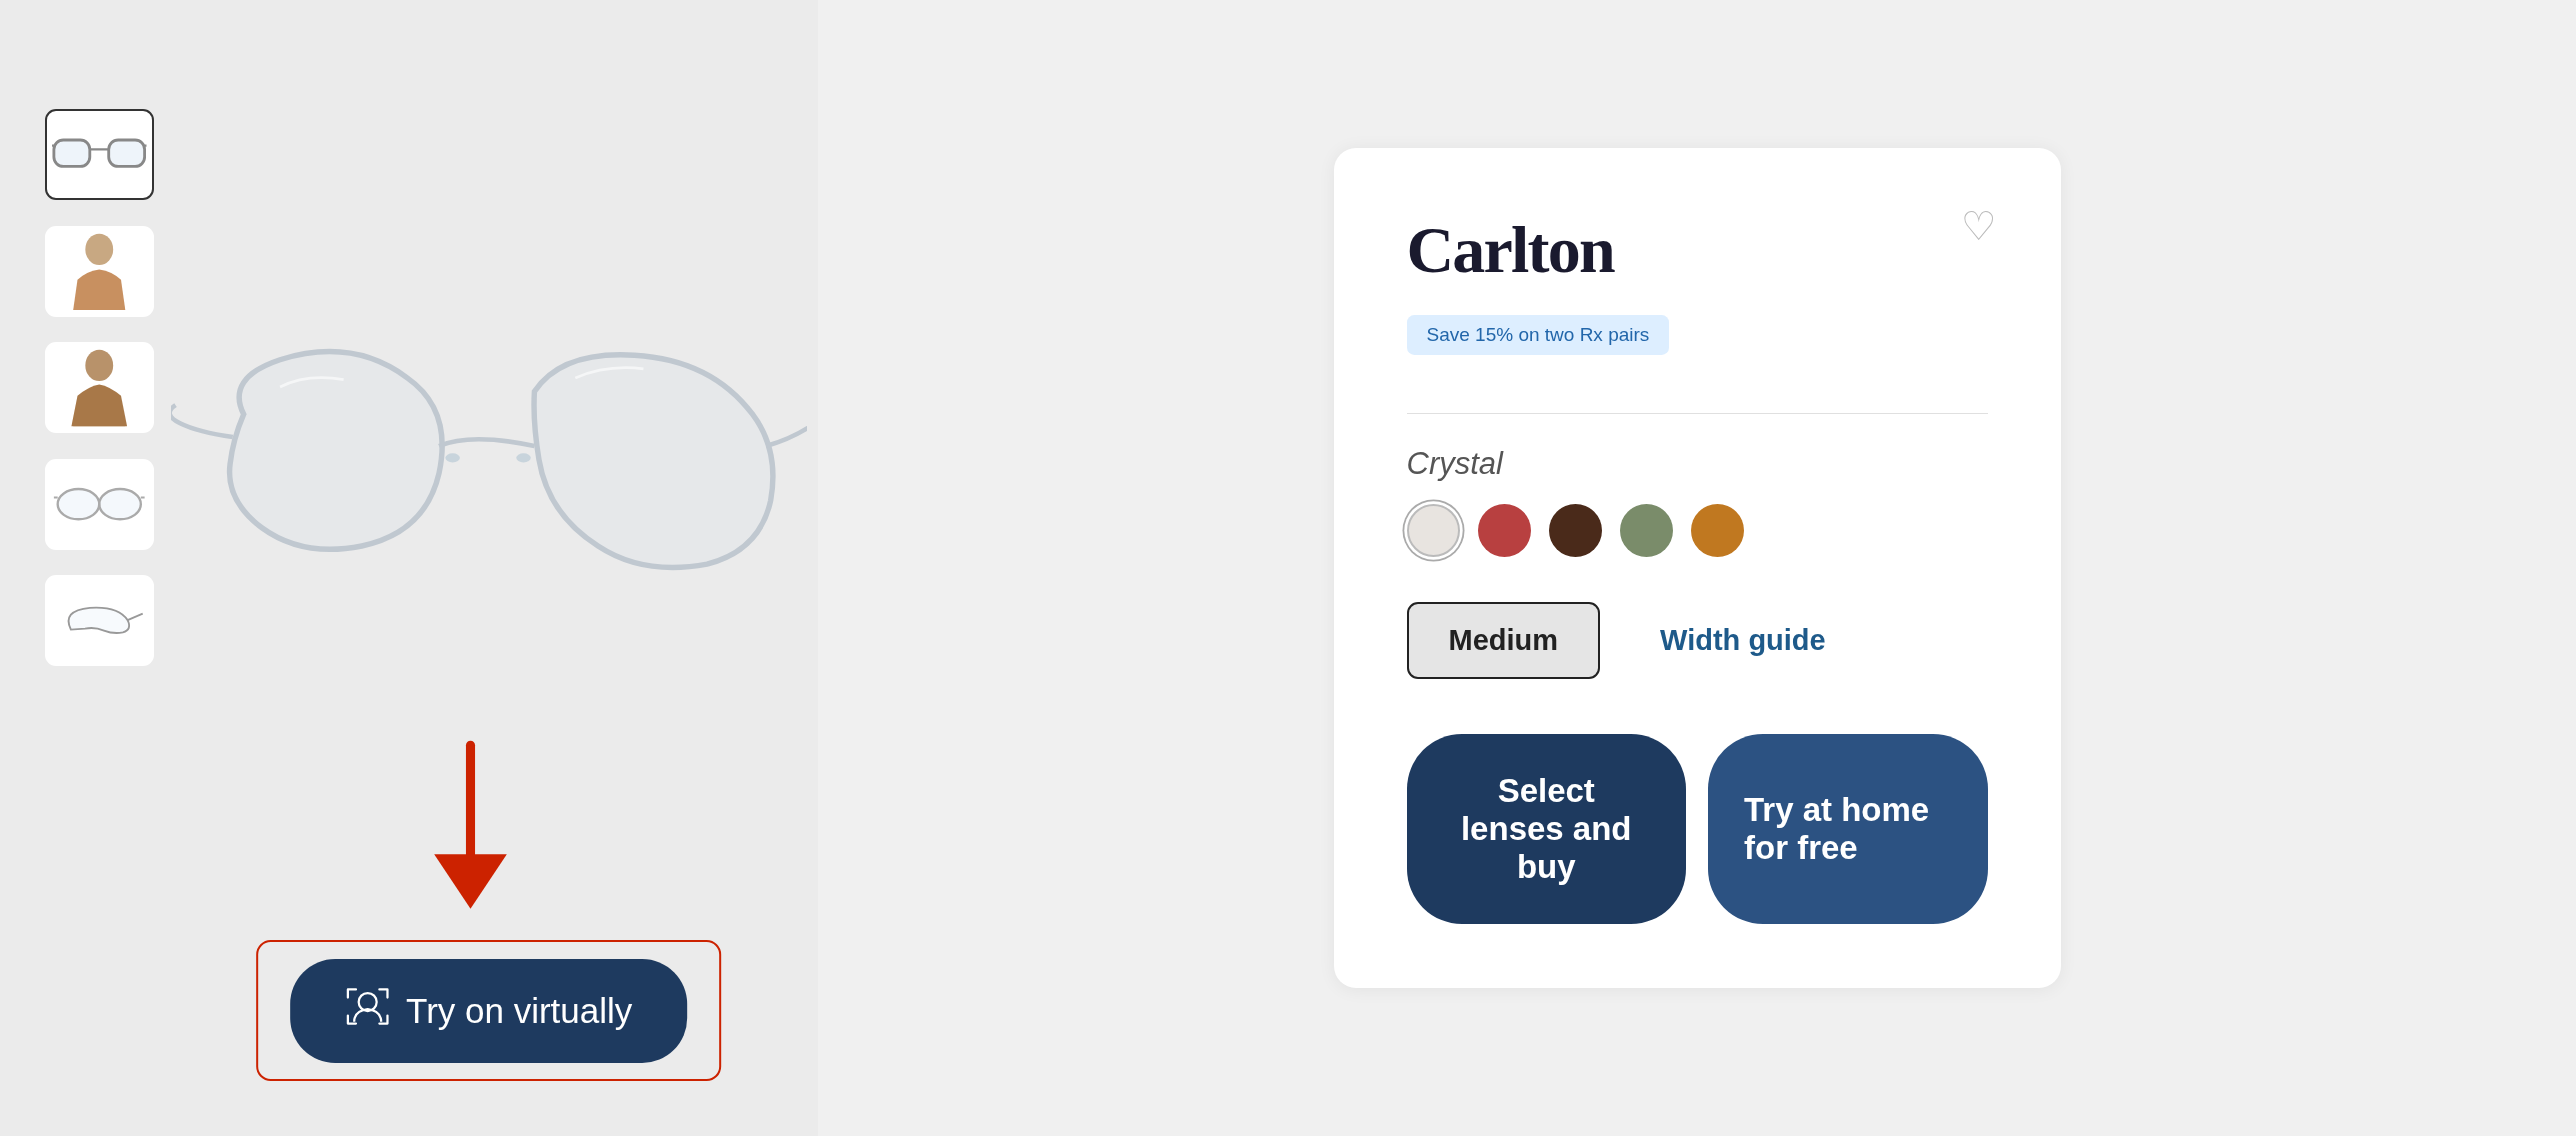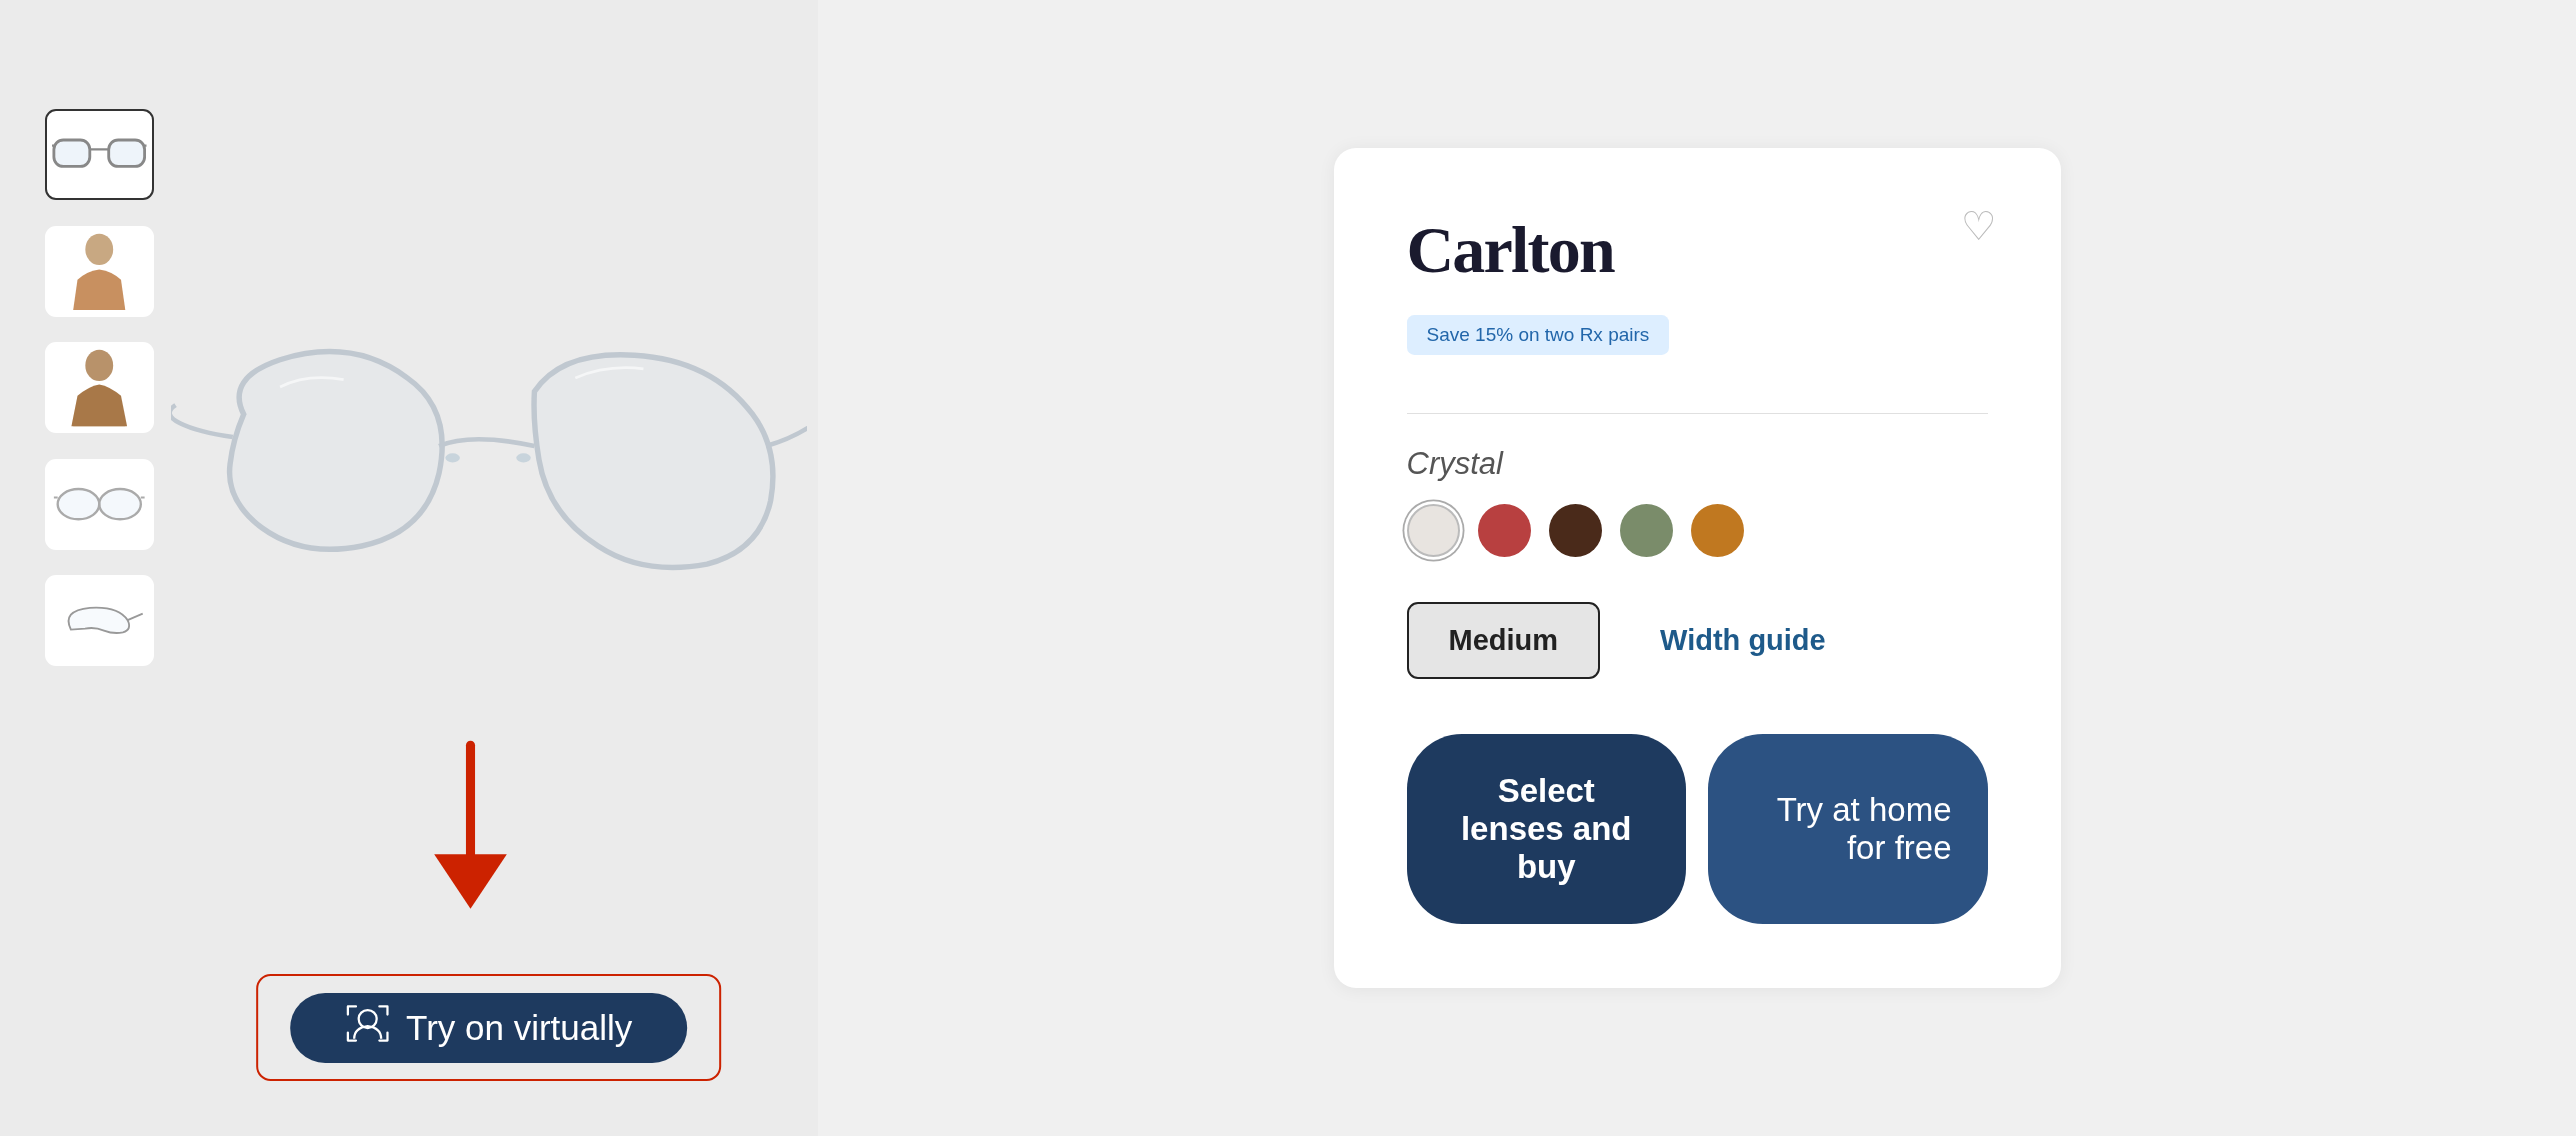--- a/index.html
+++ b/index.html
@@ -86,21 +86,21 @@
     .try-on-box {
       border: 2.7px solid #cc2200;
       border-radius: 14.5px;
       padding: 14.5px 27px;
     }
     .try-on-button {
       background: #1e3a5f;
       color: #fff;
       border: none;
       border-radius: 45px;
-      padding: 8px 55px;
+      padding: 25px 55px;
       font-size: 35px;
       font-weight: 500;
       cursor: pointer;
       display: flex;
       align-items: center;
       gap: 16.4px;
       white-space: nowrap;
     }
 
     
@@ -236,23 +236,23 @@
       text-align: center;
     }
     .btn-secondary {
       flex: 1;
       background: #2c5282;
       color: #fff;
       border: none;
       border-radius: 55px;
       padding: 38px 36px;
       font-size: 33px;
-      font-weight: 400;
-      cursor: pointer;
-      text-align: right;
+      font-weight: 700;
+      cursor: pointer;
+      text-align: left;
     }
   </style>
 </head>
 <body style="width: 2576px; height: 1136px;">
 
 <div class="page-container" style="transform: scale(1); transform-origin: left top;">
 
   <div class="left-panel">
 
     <div class="thumbnail-sidebar">

